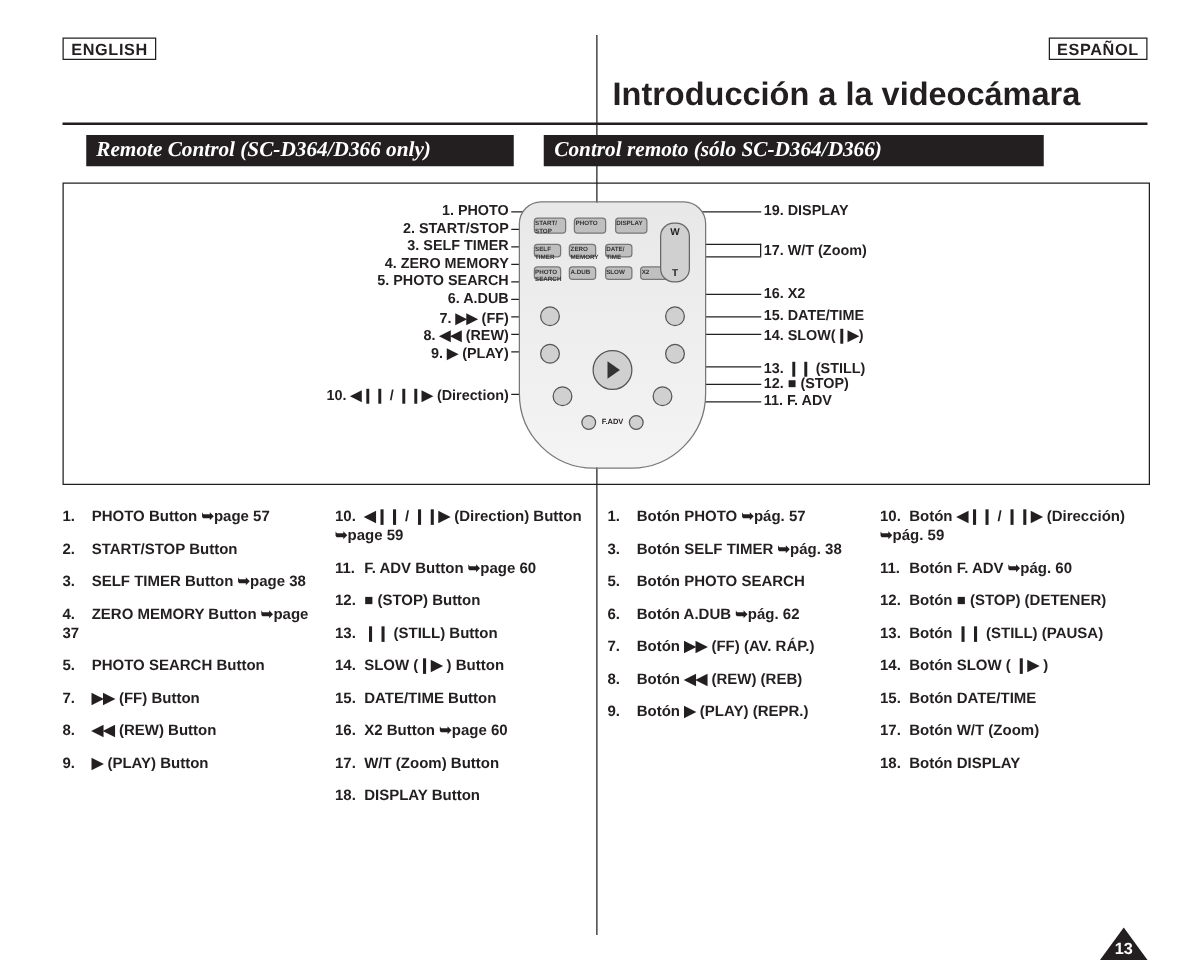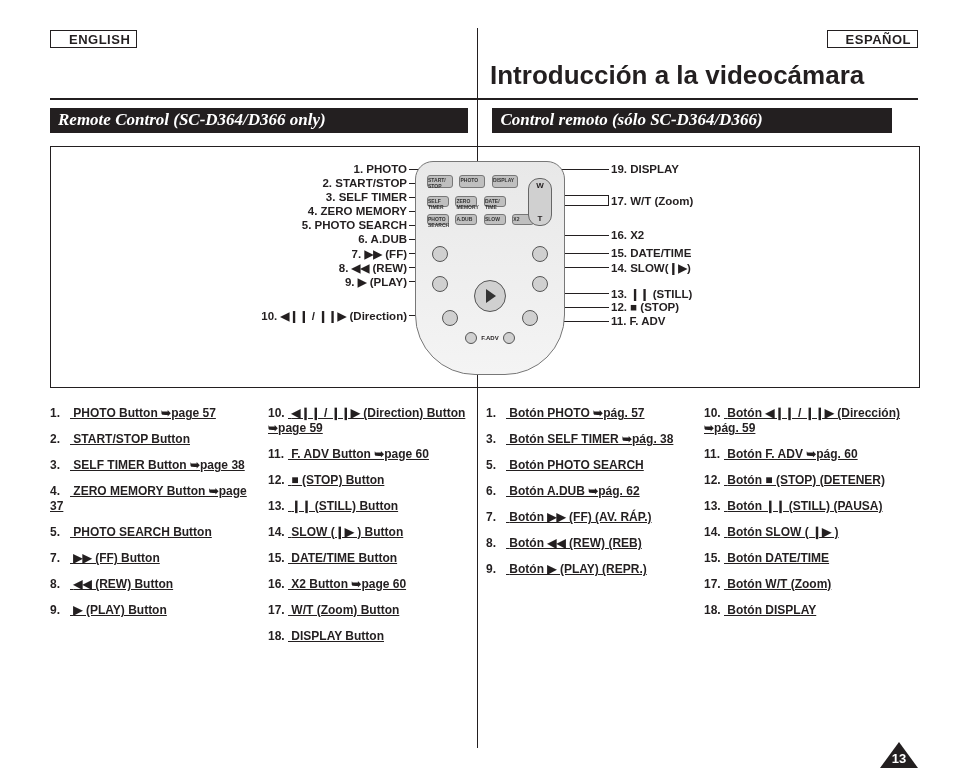--- a/index.html
+++ b/index.html
@@ -1,27 +1,27 @@
 <!DOCTYPE html>
 <html><head>
 <meta charset="utf-8">
 <style>
 body { margin:0; padding:0; background:#fff; font-family:Helvetica,Arial,sans-serif; color:#231f20; }
 .page { width:954px; height:784px; position:relative; box-sizing:border-box; padding:22px 36px 0 50px; }
 .vrule { position:absolute; top:28px; left:477px; width:1px; height:720px; background:#231f20; }
-.lang { font-size:13px; font-weight:bold; letter-spacing:.5px; border:1px solid #231f20; padding:1px 6px 0 18px; display:inline-block; }
+.lang { font-size:13px; font-weight:bold; letter-spacing:.5px; border:1px solid #231f20; padding:1px 6px 0 6px; display:inline-block; }
 .lang-en { position:absolute; top:30px; left:50px; }
 .lang-es { position:absolute; top:30px; right:36px; }
 .heads { position:absolute; top:58px; left:50px; right:36px; border-bottom:2px solid #231f20; height:40px; }
 .head { font-size:26px; font-weight:bold; }
 .head-en { position:absolute; left:0; top:2px; }
 .head-es { position:absolute; left:440px; top:2px; }
 .subs { position:absolute; top:108px; left:50px; right:36px; }
 .sub { background:#231f20; color:#fff; font-family:'Times New Roman',serif; font-style:italic; font-weight:bold; font-size:17px; padding:2px 8px 3px 8px; display:inline-block; box-sizing:border-box; }
-.sub-en { width:418px; }
+.sub-en { width:342px;margin-left:19px; }
 .sub-es { width:400px; margin-left:20px; }
 
 .diagram { position:absolute; top:146px; left:50px; width:868px; height:240px; border:1px solid #231f20; }
 .dl { position:absolute; font-size:11.5px; font-weight:bold; white-space:nowrap; }
 .ln { position:absolute; background:#231f20; }
 
 
 .remote { position:absolute; left:364px; top:14px; width:148px; height:212px; background:linear-gradient(#e8e8e8,#f4f4f4); border:1px solid #777; border-radius:18px 18px 60px 60px; }
 .row { position:absolute; left:0; width:100%; text-align:center; }
 .btn { display:inline-block; vertical-align:middle; background:#bfbfbf; border:1px solid #777; border-radius:3px; font-size:5px; font-weight:bold; color:#333; box-sizing:border-box; padding-top:1px; }
@@ -31,21 +31,21 @@
 .bigplay { position:absolute; left:58px; top:118px; width:30px; height:30px; border:1px solid #555; border-radius:50%; background:#d0d0d0; }
 .bigplay:before{content:"";position:absolute;left:11px;top:8px;border-left:10px solid #333;border-top:7px solid transparent;border-bottom:7px solid transparent;}
 .wt { position:absolute; left:112px; top:16px; width:22px; height:46px; border:1px solid #666; border-radius:11px; background:#d0d0d0; font-size:8px; font-weight:bold; text-align:center; }
 .wt .w{position:absolute;top:2px;left:0;width:100%;}
 .wt .t{position:absolute;bottom:2px;left:0;width:100%;}
 
 .lists { position:absolute; top:406px; left:50px; right:36px; }
 .col { width:210px; float:left; }
 .col + .col { margin-left:8px; }
 .gap { margin-left:26px; }
-.col ol { margin:0; padding:0; list-style:none;text-decoration:underline; }
+.col ol { margin:0; padding:0; list-style:none; }
 .col li { font-size:12px; font-weight:bold; line-height:1.25; margin-bottom:11px; }
 
 .pagenum { position:absolute; bottom:12px; right:36px; width:38px; height:30px; }
 .pagenum .tri { width:0;height:0;border-left:19px solid transparent;border-right:19px solid transparent;border-bottom:26px solid #231f20; position:absolute; top:0; left:0;}
 .pagenum .n { position:absolute; top:9px; left:0; width:38px; text-align:center; color:#fff; font-size:13px; font-weight:bold; }
 .sym { font-family:Arial,sans-serif; }
 </style>
 </head>
 <body>
 

